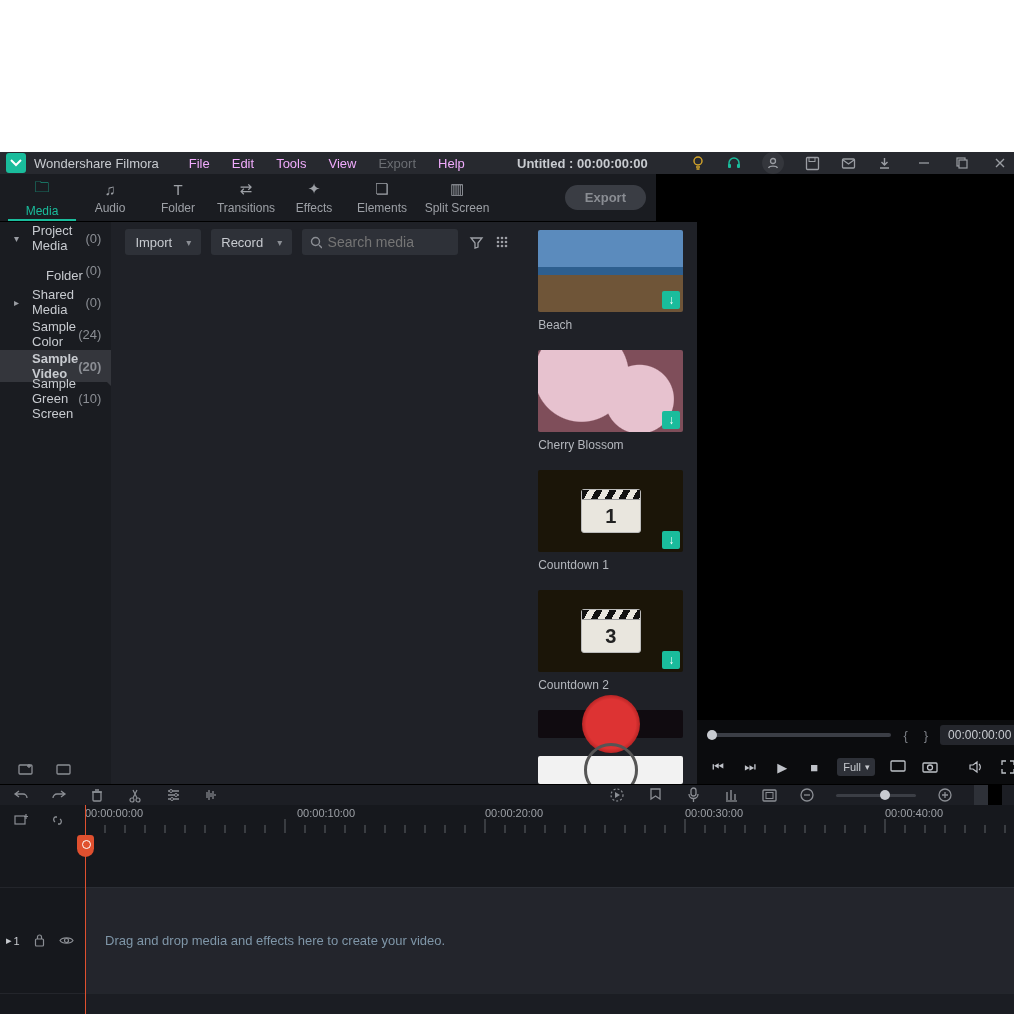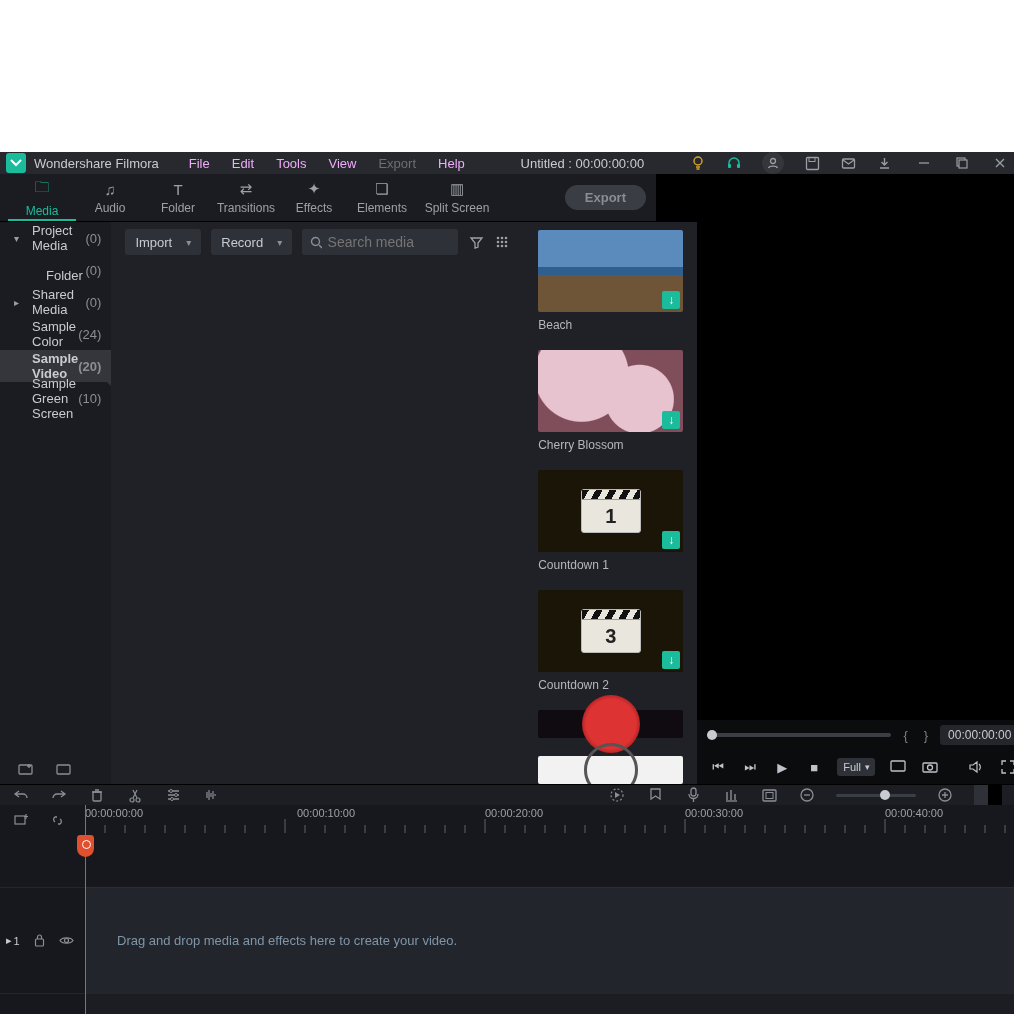--- a/index.html
+++ b/index.html
@@ -5,21 +5,21 @@
   * { box-sizing: border-box; margin: 0; padding: 0; font-family: -apple-system, "Segoe UI", Arial, sans-serif; }
   body { background: #fff; width: 1014px; height: 1014px; overflow: hidden; }
   .app { position: absolute; top: 152px; left: 0; width: 1014px; height: 710px; background: #1a1c21; color: #c8cbd0; display: flex; flex-direction: column; font-size: 13px; }
 
   
   .titlebar { height: 28px; background: #27292f; display: flex; align-items: center; padding: 0 6px; gap: 2px; }
   .logo-sq { width: 20px; height: 20px; background: #1abc9c; border-radius: 3px; display:flex; align-items:center; justify-content:center; }
   .brand { margin-left: 6px; margin-right: 18px; white-space: nowrap; }
   .menu-item { padding: 0 10px; cursor: pointer; font-size: 13px; color:#f0abfc;}
   .menu-item.dim { color:#6b6e73; }
-  .title-center { flex: 1; text-align: center; color:#c8cbd0; }
+  .title-center { flex: 1; text-align: center; color:#c8cbd0;font-weight:bold; }
   .title-icons { display: flex; gap: 20px; align-items: center; padding-right:10px;}
   .ticon { width: 16px; height: 16px; display:flex; align-items:center; justify-content:center; cursor:pointer; color:#9a9da3;}
   .ticon.accent{ color:#1abc9c;}
   .ticon.yellow{ color:#d6a62a;}
   .win-btns { display:flex; gap:22px; margin-left:12px; }
 
   
   .tabrow { height: 48px; background: #1a1c21; display: flex; align-items: stretch; padding-left:8px; border-bottom:1px solid #000;}
   .ptab { width: 68px; display:flex; flex-direction:column; align-items:center; justify-content:center; gap:3px; cursor:pointer; color:#9da0a6; font-size:12px;}
   .ptab.active { color:#1abc9c; border-bottom:2px solid #1abc9c;}
@@ -91,21 +91,21 @@
   .thead-top{ height:30px; display:flex; align-items:center; gap:18px; padding-left:12px;}
   .thead-ruler{ height:52px;}
   .trk-h{ height:106px; display:flex; align-items:center; gap:14px; padding-left:6px; border-top:1px solid #23252b; font-size:11px;}
   .trk-h.audio{ height:70px;}
   .tracks{ flex:1; position:relative;}
   .ruler{ height:30px; position:relative; background:#16181d;}
   .rlabel{ position:absolute; top:2px; font-size:11px; color:#9da0a6;}
   .ruler svg{ position:absolute; left:0; top:14px; width:100%; height:16px;}
   .ruler line{ stroke:#5d6067; stroke-width:1;}
   .gap-row{ height:52px; background:#16181d;}
-  .vtrack{ height:106px; background:#23252c; border-top:1px solid #2b2e35; display:flex; align-items:center; padding-left:32px; color:#7f96a8; font-size:13px;}
+  .vtrack{ height:106px; background:#23252c; border-top:1px solid #2b2e35; display:flex; align-items:center; padding-left:20px; color:#7f96a8; font-size:13px;}
   .atrack{ height:70px; background:#1b1d23; border-top:1px solid #23262c;}
   .playhead{ position:absolute; left:0; top:0; bottom:0; width:1px; background:#e0502f;}
   .ph-knob{ position:absolute; left:-8px; top:30px; width:17px; height:22px; background:#e0502f; border-radius:4px 4px 10px 10px;}
   .ph-knob::after{ content:""; position:absolute; left:5px; top:5px; width:7px;height:7px; border:1.5px solid #fff; border-radius:50%;}
 
   svg{ display:block;}
 </style>
 </head>
 <body>
 

